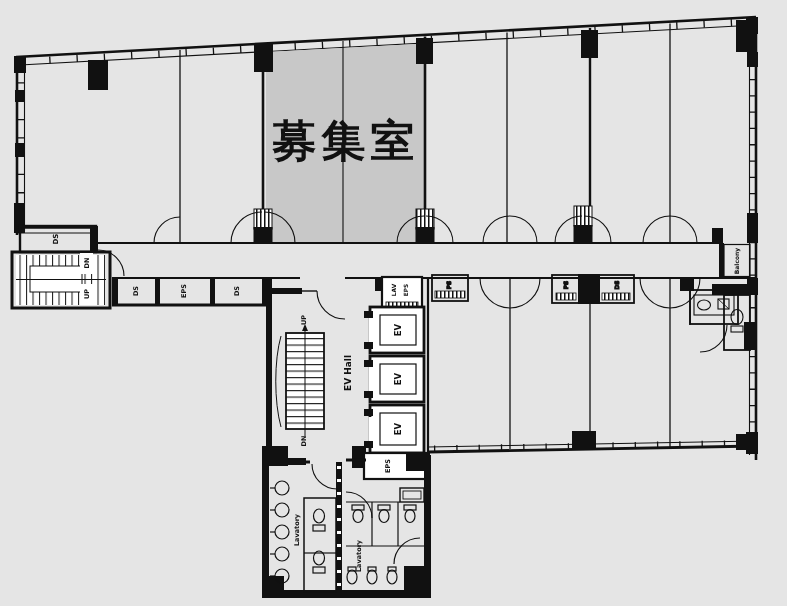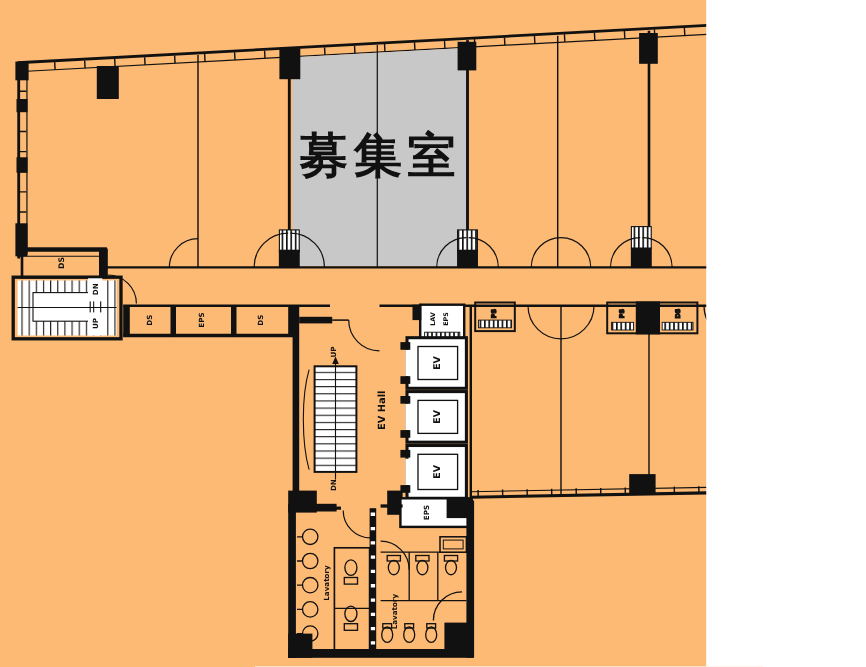--- a/index.html
+++ b/index.html
@@ -1,16 +1,16 @@
 <!DOCTYPE html>
 <html><head>
 <meta charset="utf-8">
 <style>
   html,body{margin:0;padding:0;background:#ffffff;}
-  #stage{position:relative;width:642px;height:606px;background:#fdba74;overflow:hidden;
+  #stage{position:relative;width:787px;height:606px;background:#e5e5e5;overflow:hidden;
          font-family:"DejaVu Sans","Liberation Sans",sans-serif;}
   svg{position:absolute;left:0;top:0;}
   text{fill:#111;font-family:"DejaVu Sans","Liberation Sans",sans-serif;font-weight:bold;}
   .lbl-s{font-size:7px;}
   .lbl-m{font-size:9px;}
   .lbl-big{font-size:44px;letter-spacing:5px;font-weight:600;}
 </style>
 </head>
 <body>
 

